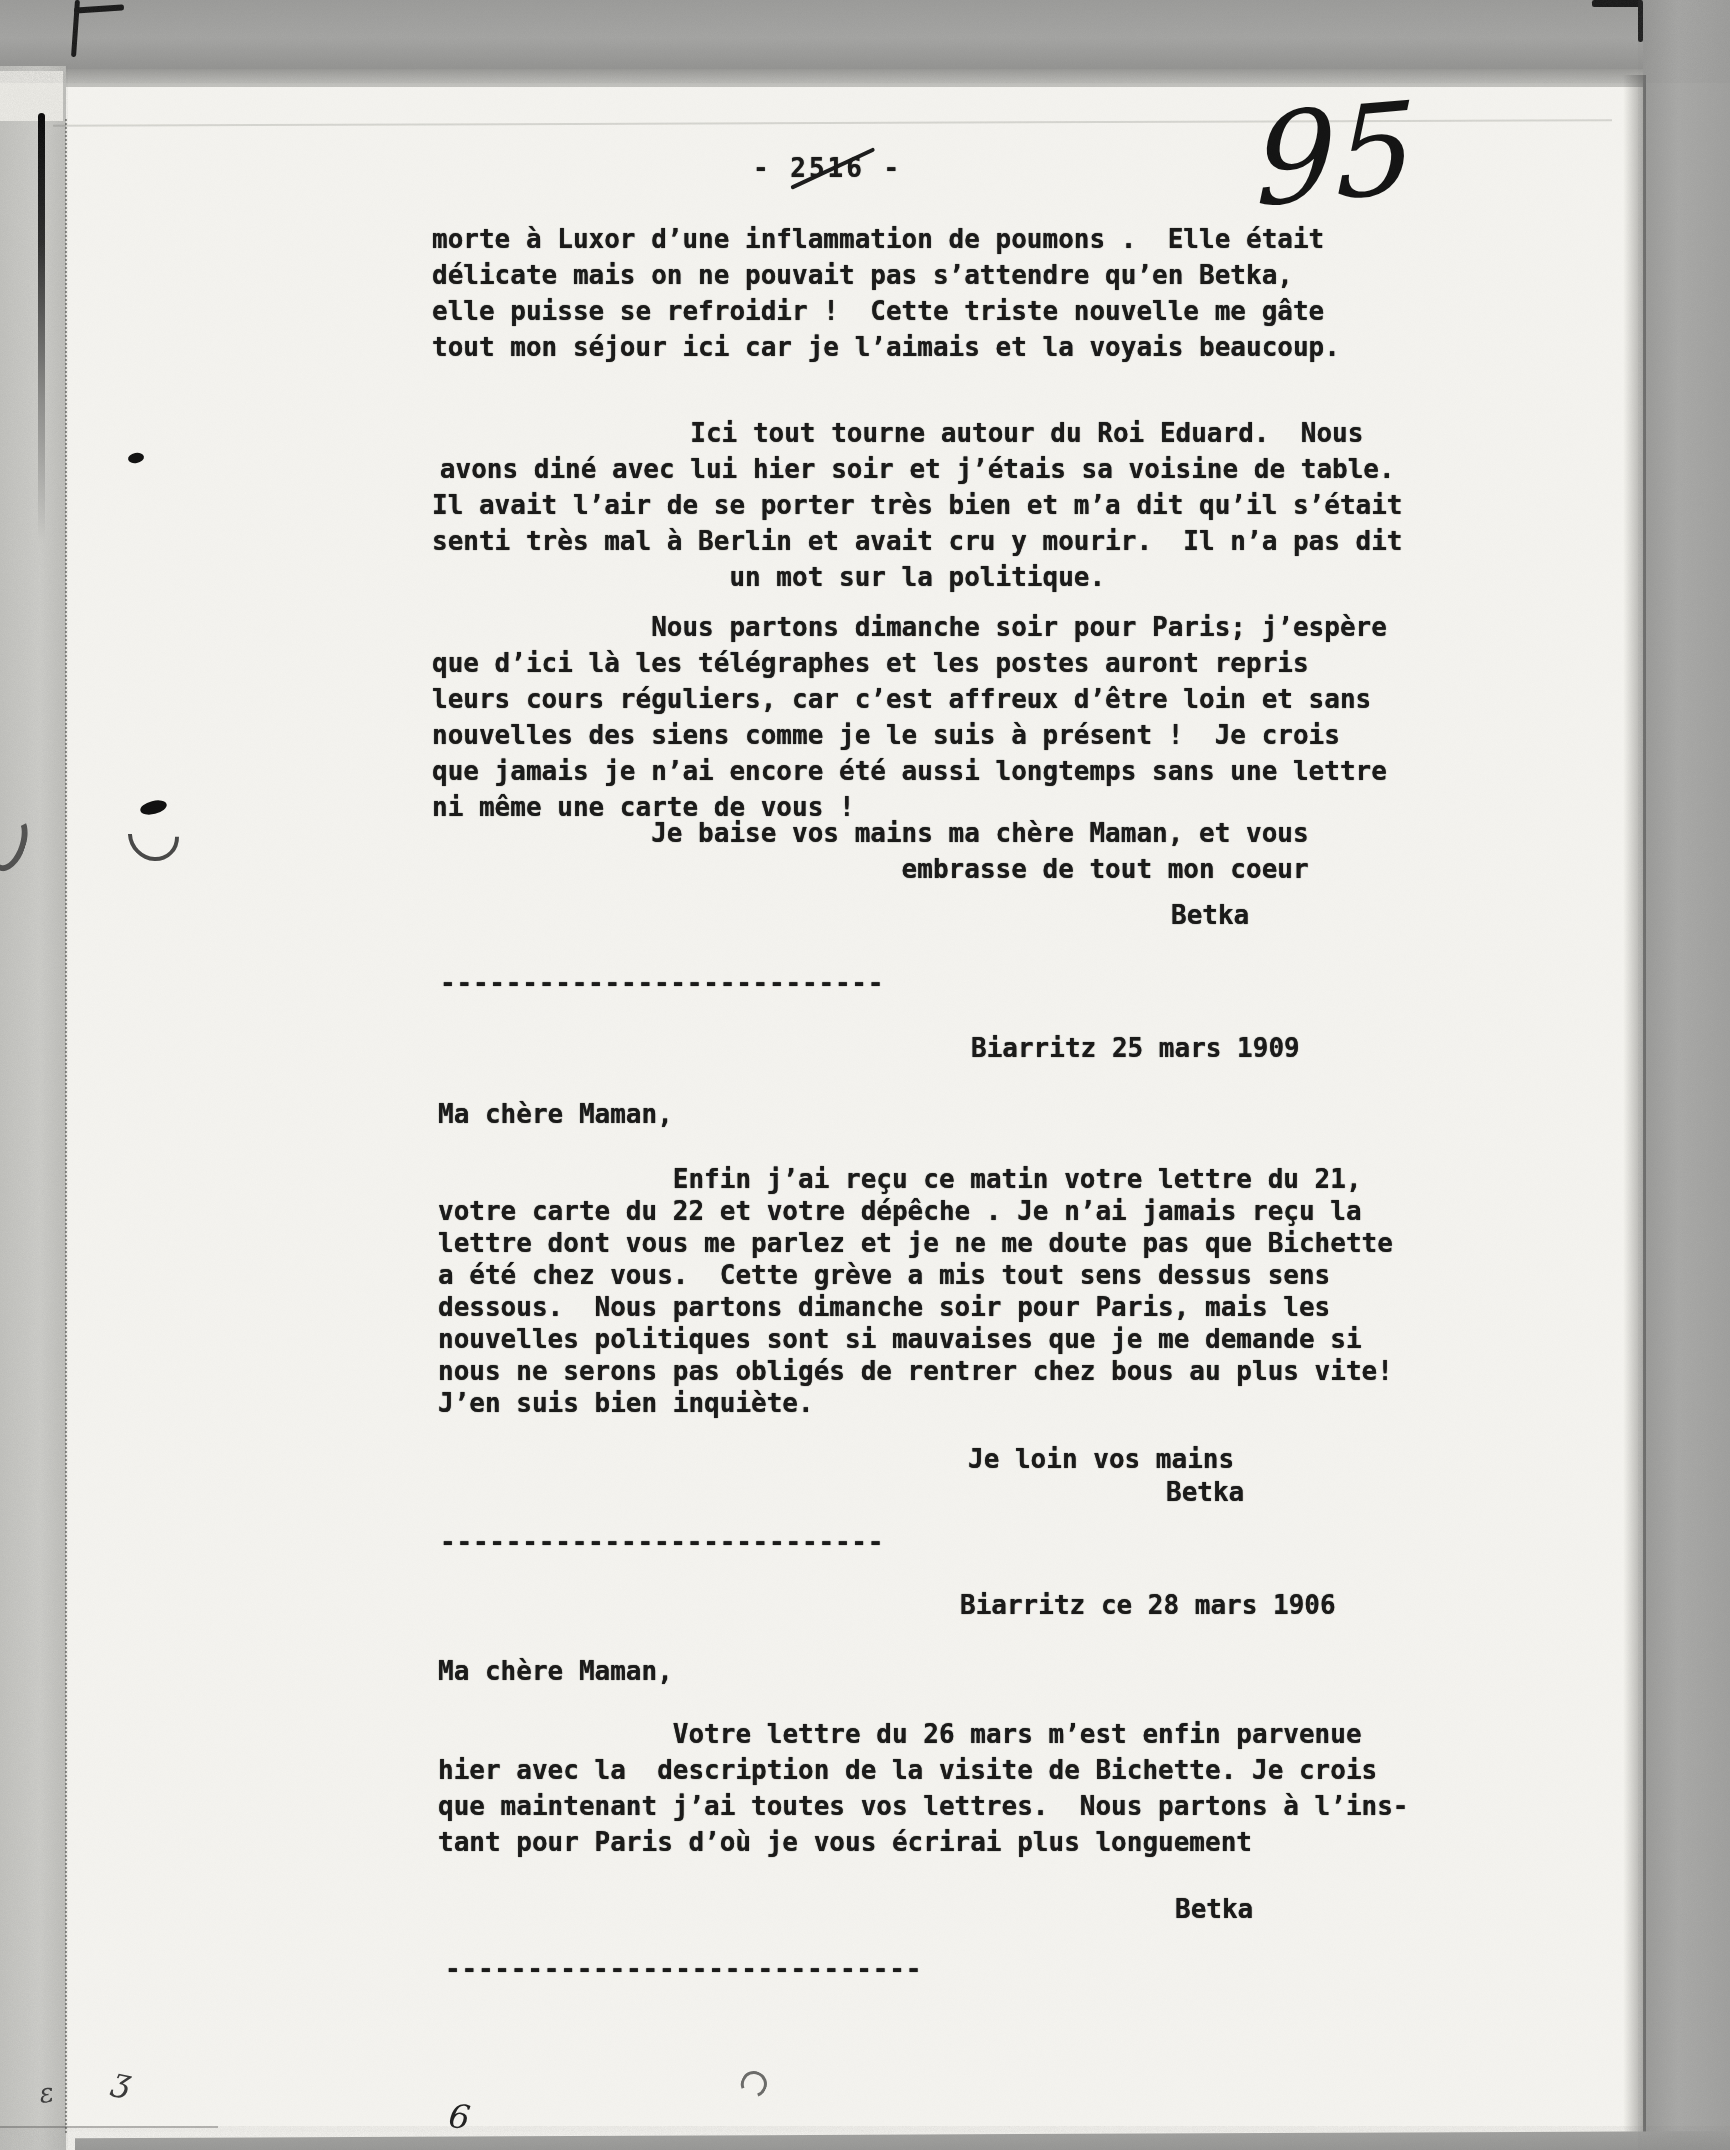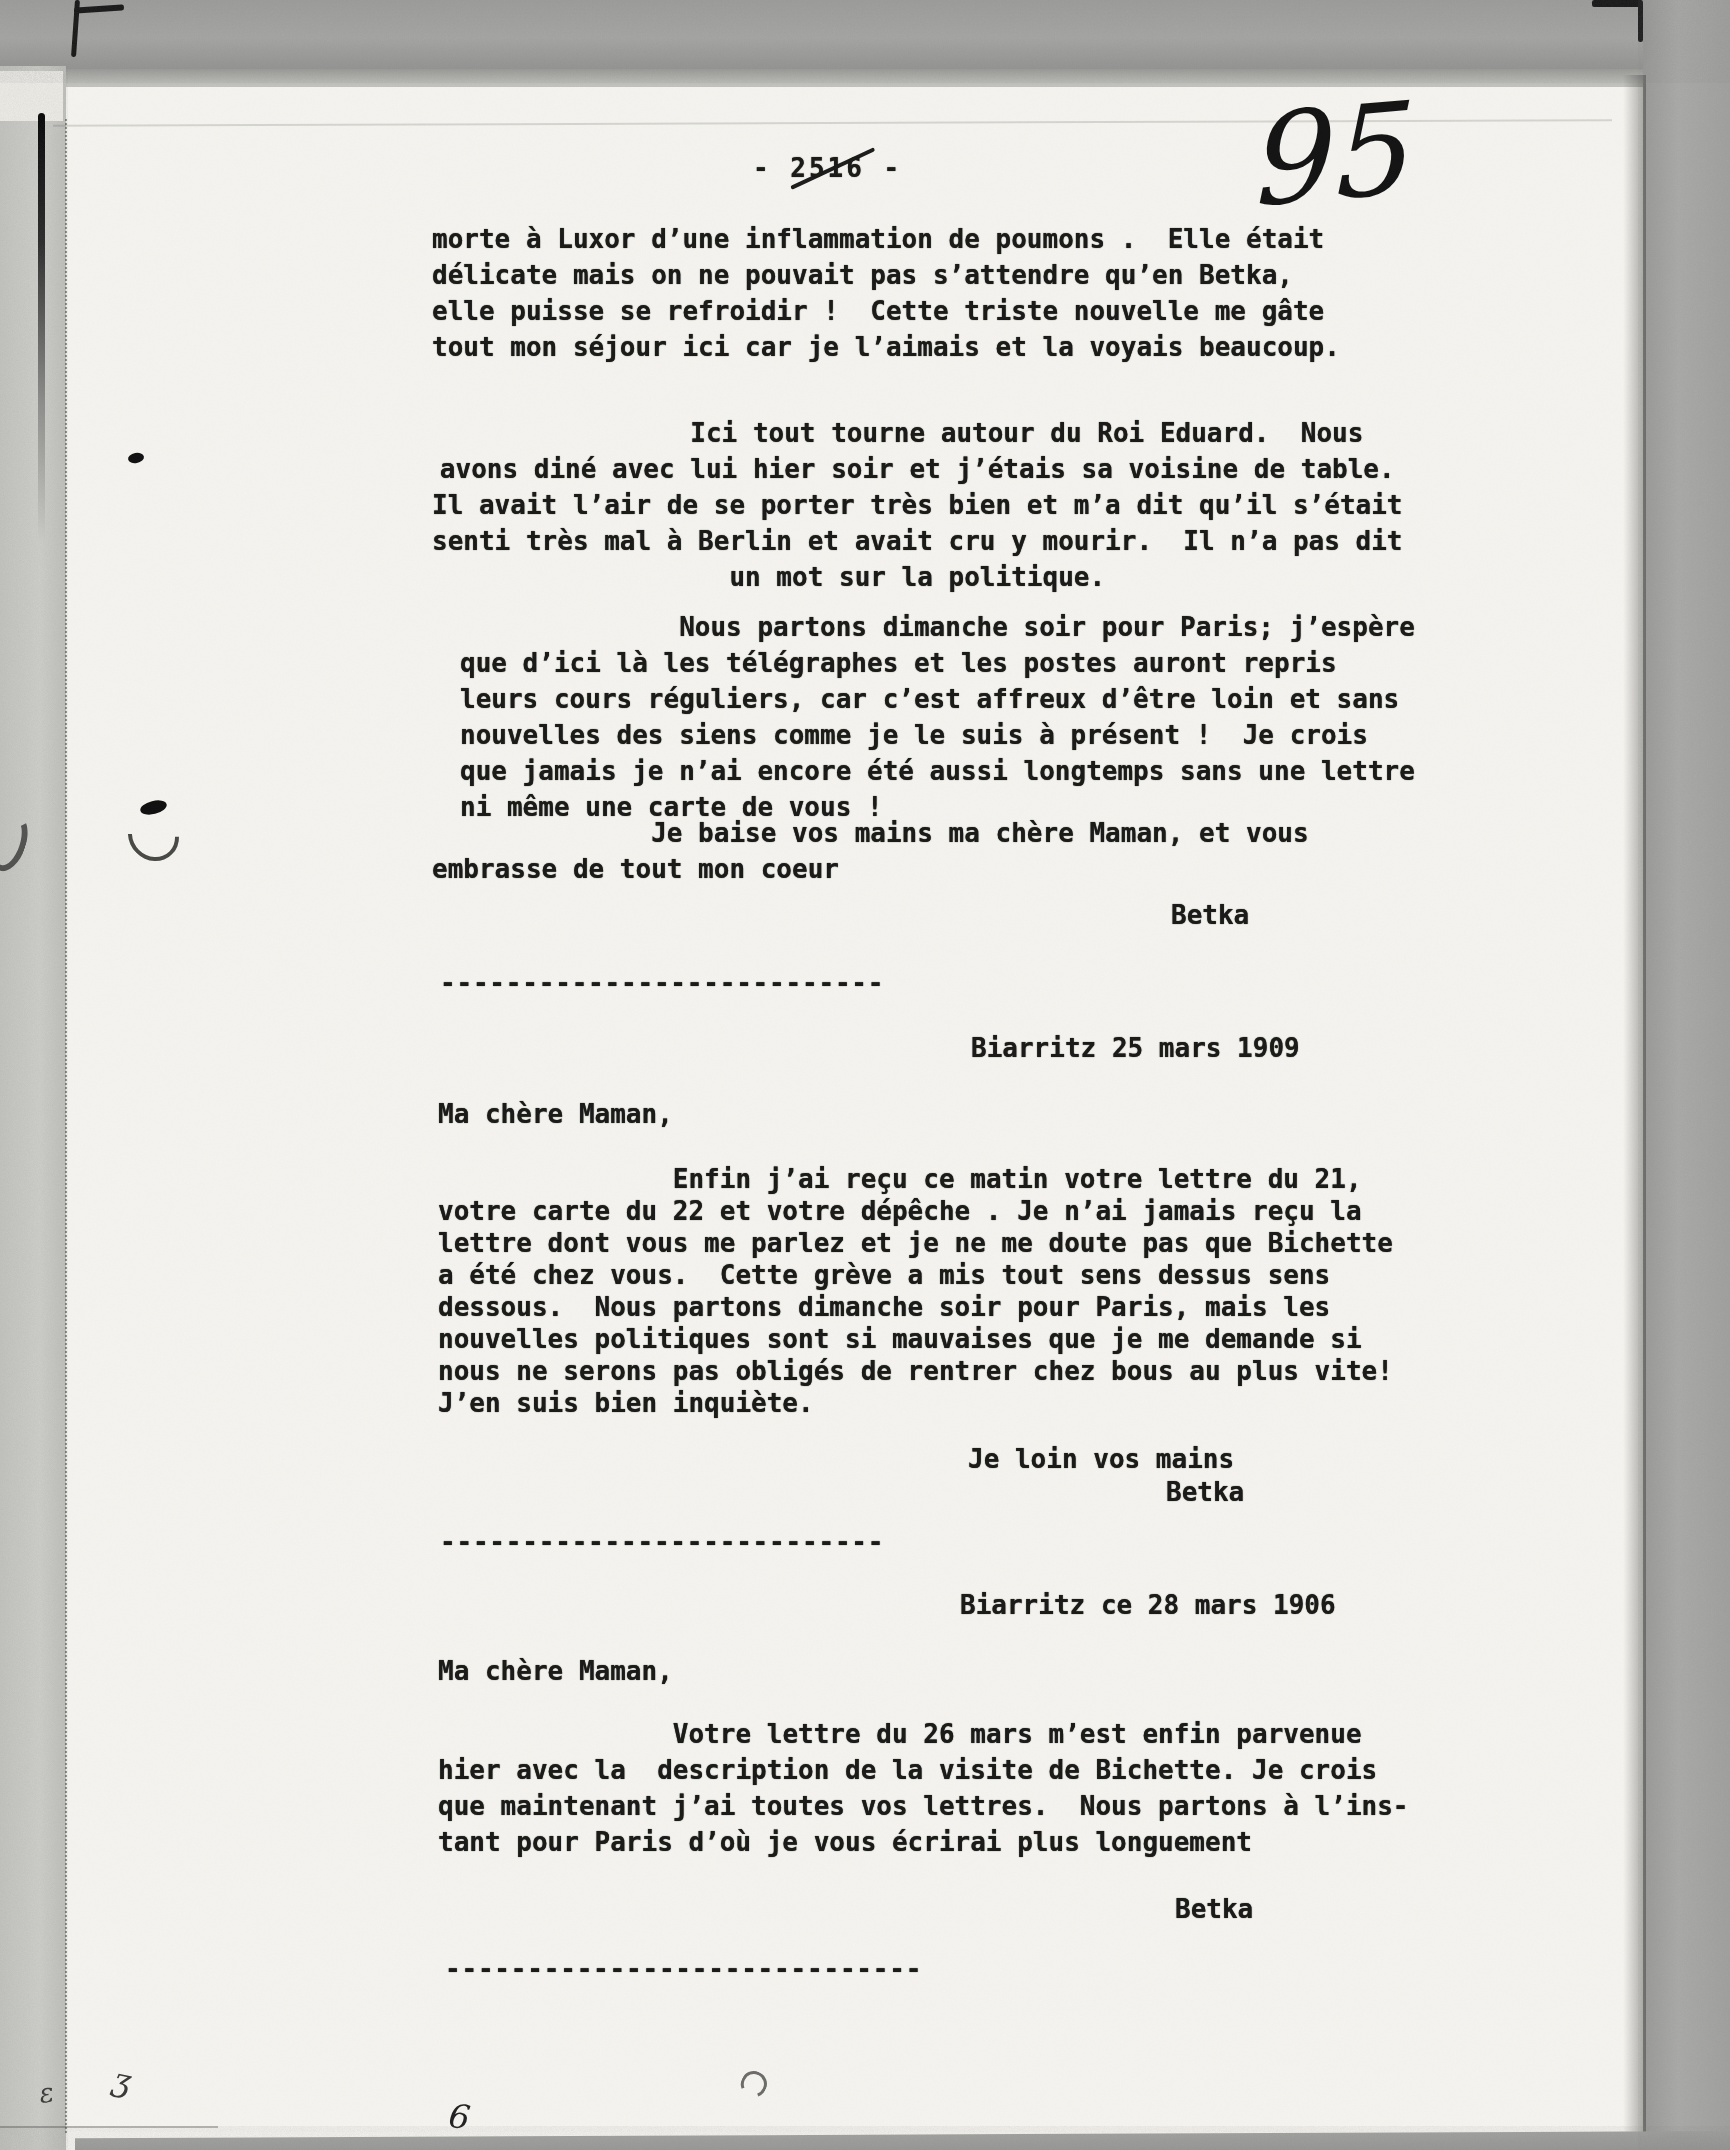--- a/index.html
+++ b/index.html
@@ -92,27 +92,27 @@
 
 <div class="abs typed" style="left:432px;top:221px;">morte à Luxor d’une inflammation de poumons .  Elle était
 délicate mais on ne pouvait pas s’attendre qu’en Betka,
 elle puisse se refroidir !  Cette triste nouvelle me gâte
 tout mon séjour ici car je l’aimais et la voyais beaucoup.</div>
 <div class="abs typed" style="left:432px;top:415px;text-align:center;">              Ici tout tourne autour du Roi Eduard.  Nous
 avons diné avec lui hier soir et j’étais sa voisine de table.
 Il avait l’air de se porter très bien et m’a dit qu’il s’était
 senti très mal à Berlin et avait cru y mourir.  Il n’a pas dit
 un mot sur la politique.</div>
-<div class="abs typed" style="left:432px;top:609px;margin-left:28px;">              Nous partons dimanche soir pour Paris; j’espère
+<div class="abs typed" style="left:432px;top:609px;">              Nous partons dimanche soir pour Paris; j’espère
 que d’ici là les télégraphes et les postes auront repris
 leurs cours réguliers, car c’est affreux d’être loin et sans
 nouvelles des siens comme je le suis à présent !  Je crois
 que jamais je n’ai encore été aussi longtemps sans une lettre
 ni même une carte de vous !</div>
-<div class="abs typed" style="left:432px;top:815px;">              Je baise vos mains ma chère Maman, et vous
+<div class="abs typed" style="left:432px;top:815px;text-align:right;">              Je baise vos mains ma chère Maman, et vous
 embrasse de tout mon coeur</div>
 <div class="abs typed" style="left:1171px;top:897px;">Betka</div>
 <div class="abs typed sep" style="left:440px;top:965px;">---------------------------</div>
 
 <div class="abs typed" style="left:971px;top:1030px;">Biarritz 25 mars 1909</div>
 <div class="abs typed" style="left:438px;top:1096px;">Ma chère Maman,</div>
 <div class="abs typed lh46" style="left:438px;top:1163px;">               Enfin j’ai reçu ce matin votre lettre du 21,
 votre carte du 22 et votre dépêche . Je n’ai jamais reçu la
 lettre dont vous me parlez et je ne me doute pas que Bichette
 a été chez vous.  Cette grève a mis tout sens dessus sens

